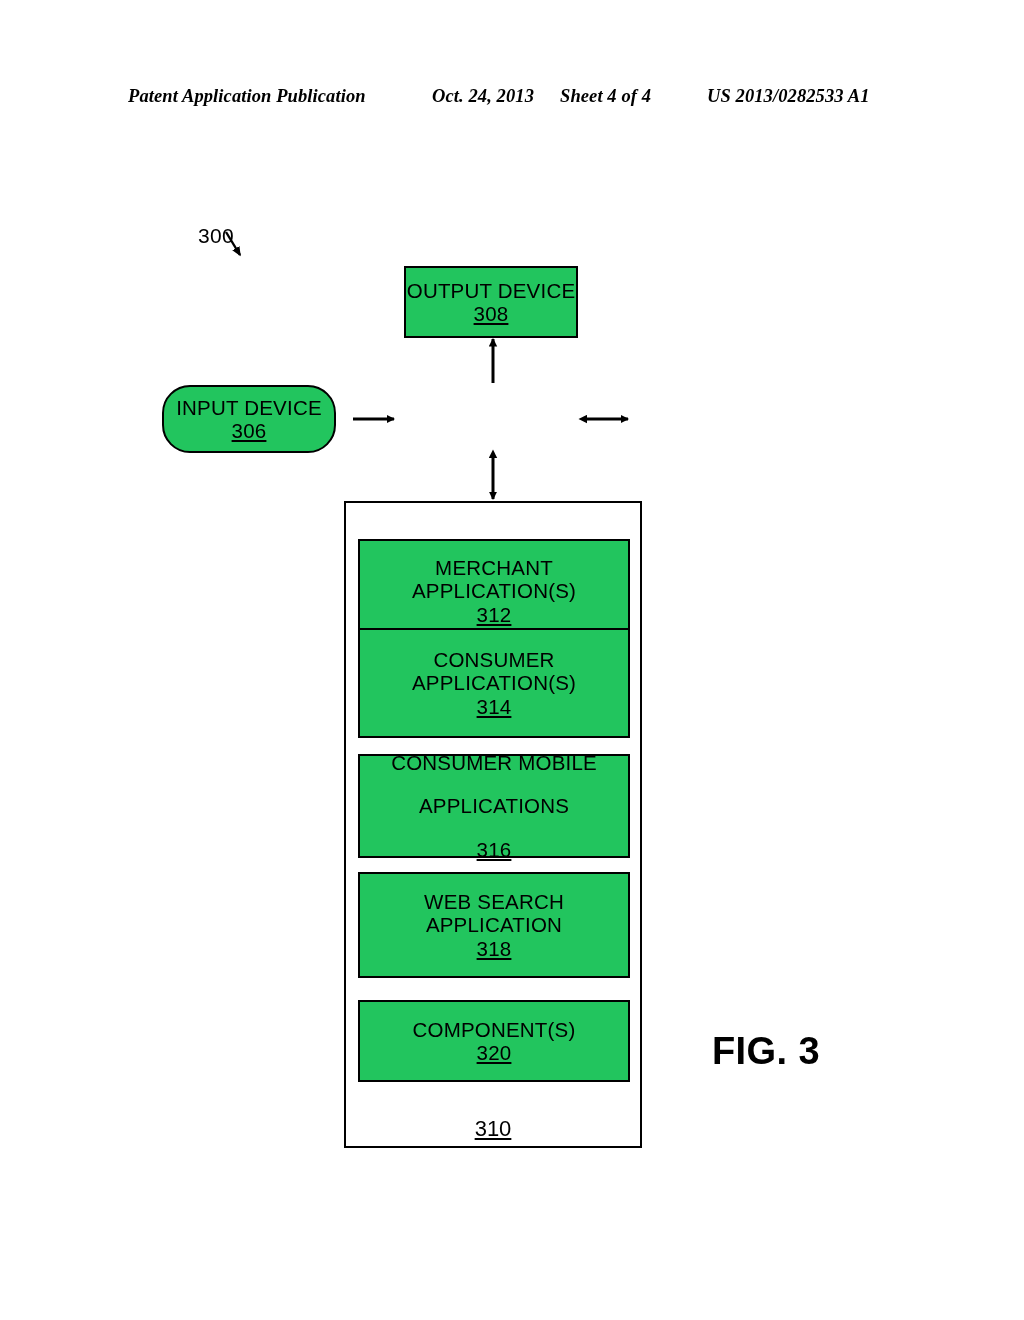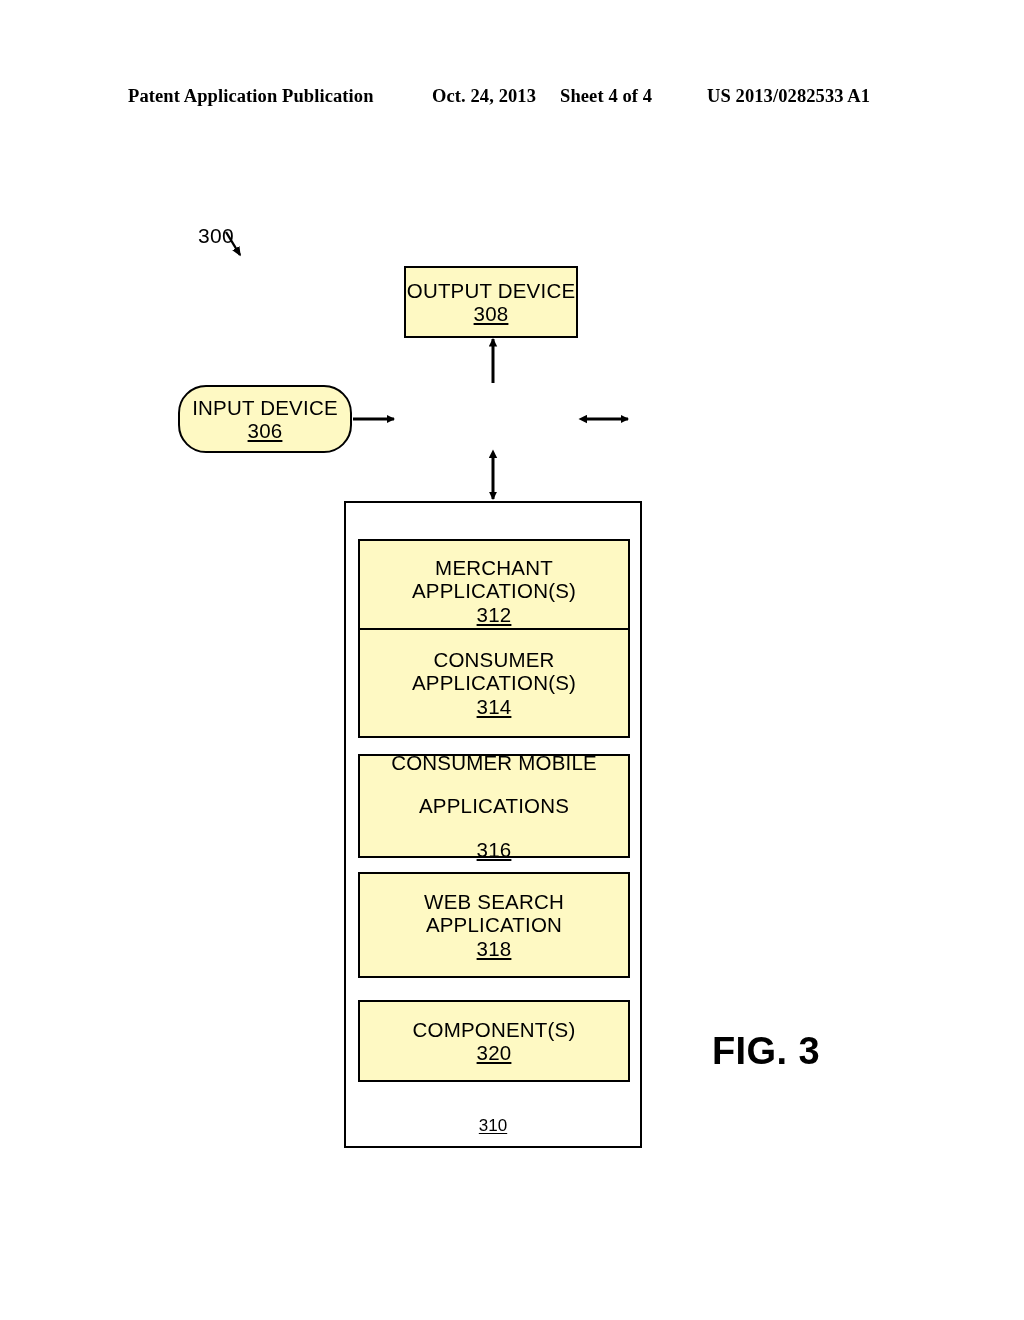--- a/index.html
+++ b/index.html
@@ -22,41 +22,42 @@
     position: absolute;
     left: 0;
     top: 86px;
     width: 1024px;
     height: 26px;
     font-family: "Liberation Serif", serif;
     font-weight: bold;
     font-size: 18.5px;
     letter-spacing: 0.1px;
     white-space: nowrap;
+    font-style: italic;
   }
   .hdr-pub   { position: absolute; left: 128px;  top: 0; }
   .hdr-date  { position: absolute; left: 432px;  top: 0; }
   .hdr-sheet { position: absolute; left: 560px;  top: 0; }
   .hdr-num   { position: absolute; left: 707px;  top: 0; }
 
   
   .figure {
     position: absolute;
     left: 0;
     top: 0;
     width: 1024px;
     height: 1320px;
   }
 
   
   .box {
     position: absolute;
     box-sizing: border-box;
     border: 2.5px solid #000;
-    background: #fef9c3;
+    background: #22c55e;
     display: flex;
     flex-direction: column;
     align-items: center;
     justify-content: center;
     text-align: right;
     font-size: 20.5px;
     line-height: 1.14;
     letter-spacing: 0.2px;
   }
   .box .ref {
@@ -68,28 +69,28 @@
   .container-box {
     position: absolute;
     box-sizing: border-box;
     border: 2.5px solid #000;
     background: #fff;
   }
   .container-ref {
     position: absolute;
     width: 100%;
     text-align: center;
-    font-size: 17px;
+    font-size: 22px;
     text-decoration: underline;
     text-underline-offset: 2px;
   }
 
   
   #box-output       { left: 404px; top: 266px;  width: 174px; height: 72px; }
-  #box-input        { left: 178px; top: 385px;  width: 174px; height: 68px; border-radius: 28px; }
+  #box-input        { left: 162px; top: 385px;  width: 174px; height: 68px; border-radius: 28px; }
   #box-processor    { left: 396px; top: 383px;  width: 187px; height: 72px; }
   #box-comms        { left: 630px; top: 369px;  width: 205px; height: 100px; }
 
   #container-310    { left: 344px; top: 501px;  width: 298px; height: 647px; }
 
   #box-merchant     { left: 358px; top: 510px;  width: 272px; height: 104px; margin-top: 29px; }
   #box-consumer     { left: 358px; top: 628px;  width: 272px; height: 110px; }
   #box-mobile       { left: 358px; top: 754px;  width: 272px; height: 104px; gap: 20px; }
   #box-websearch    { left: 358px; top: 872px;  width: 272px; height: 106px; }
   #box-database     { left: 358px; top: 1000px; width: 272px; height: 82px; }

